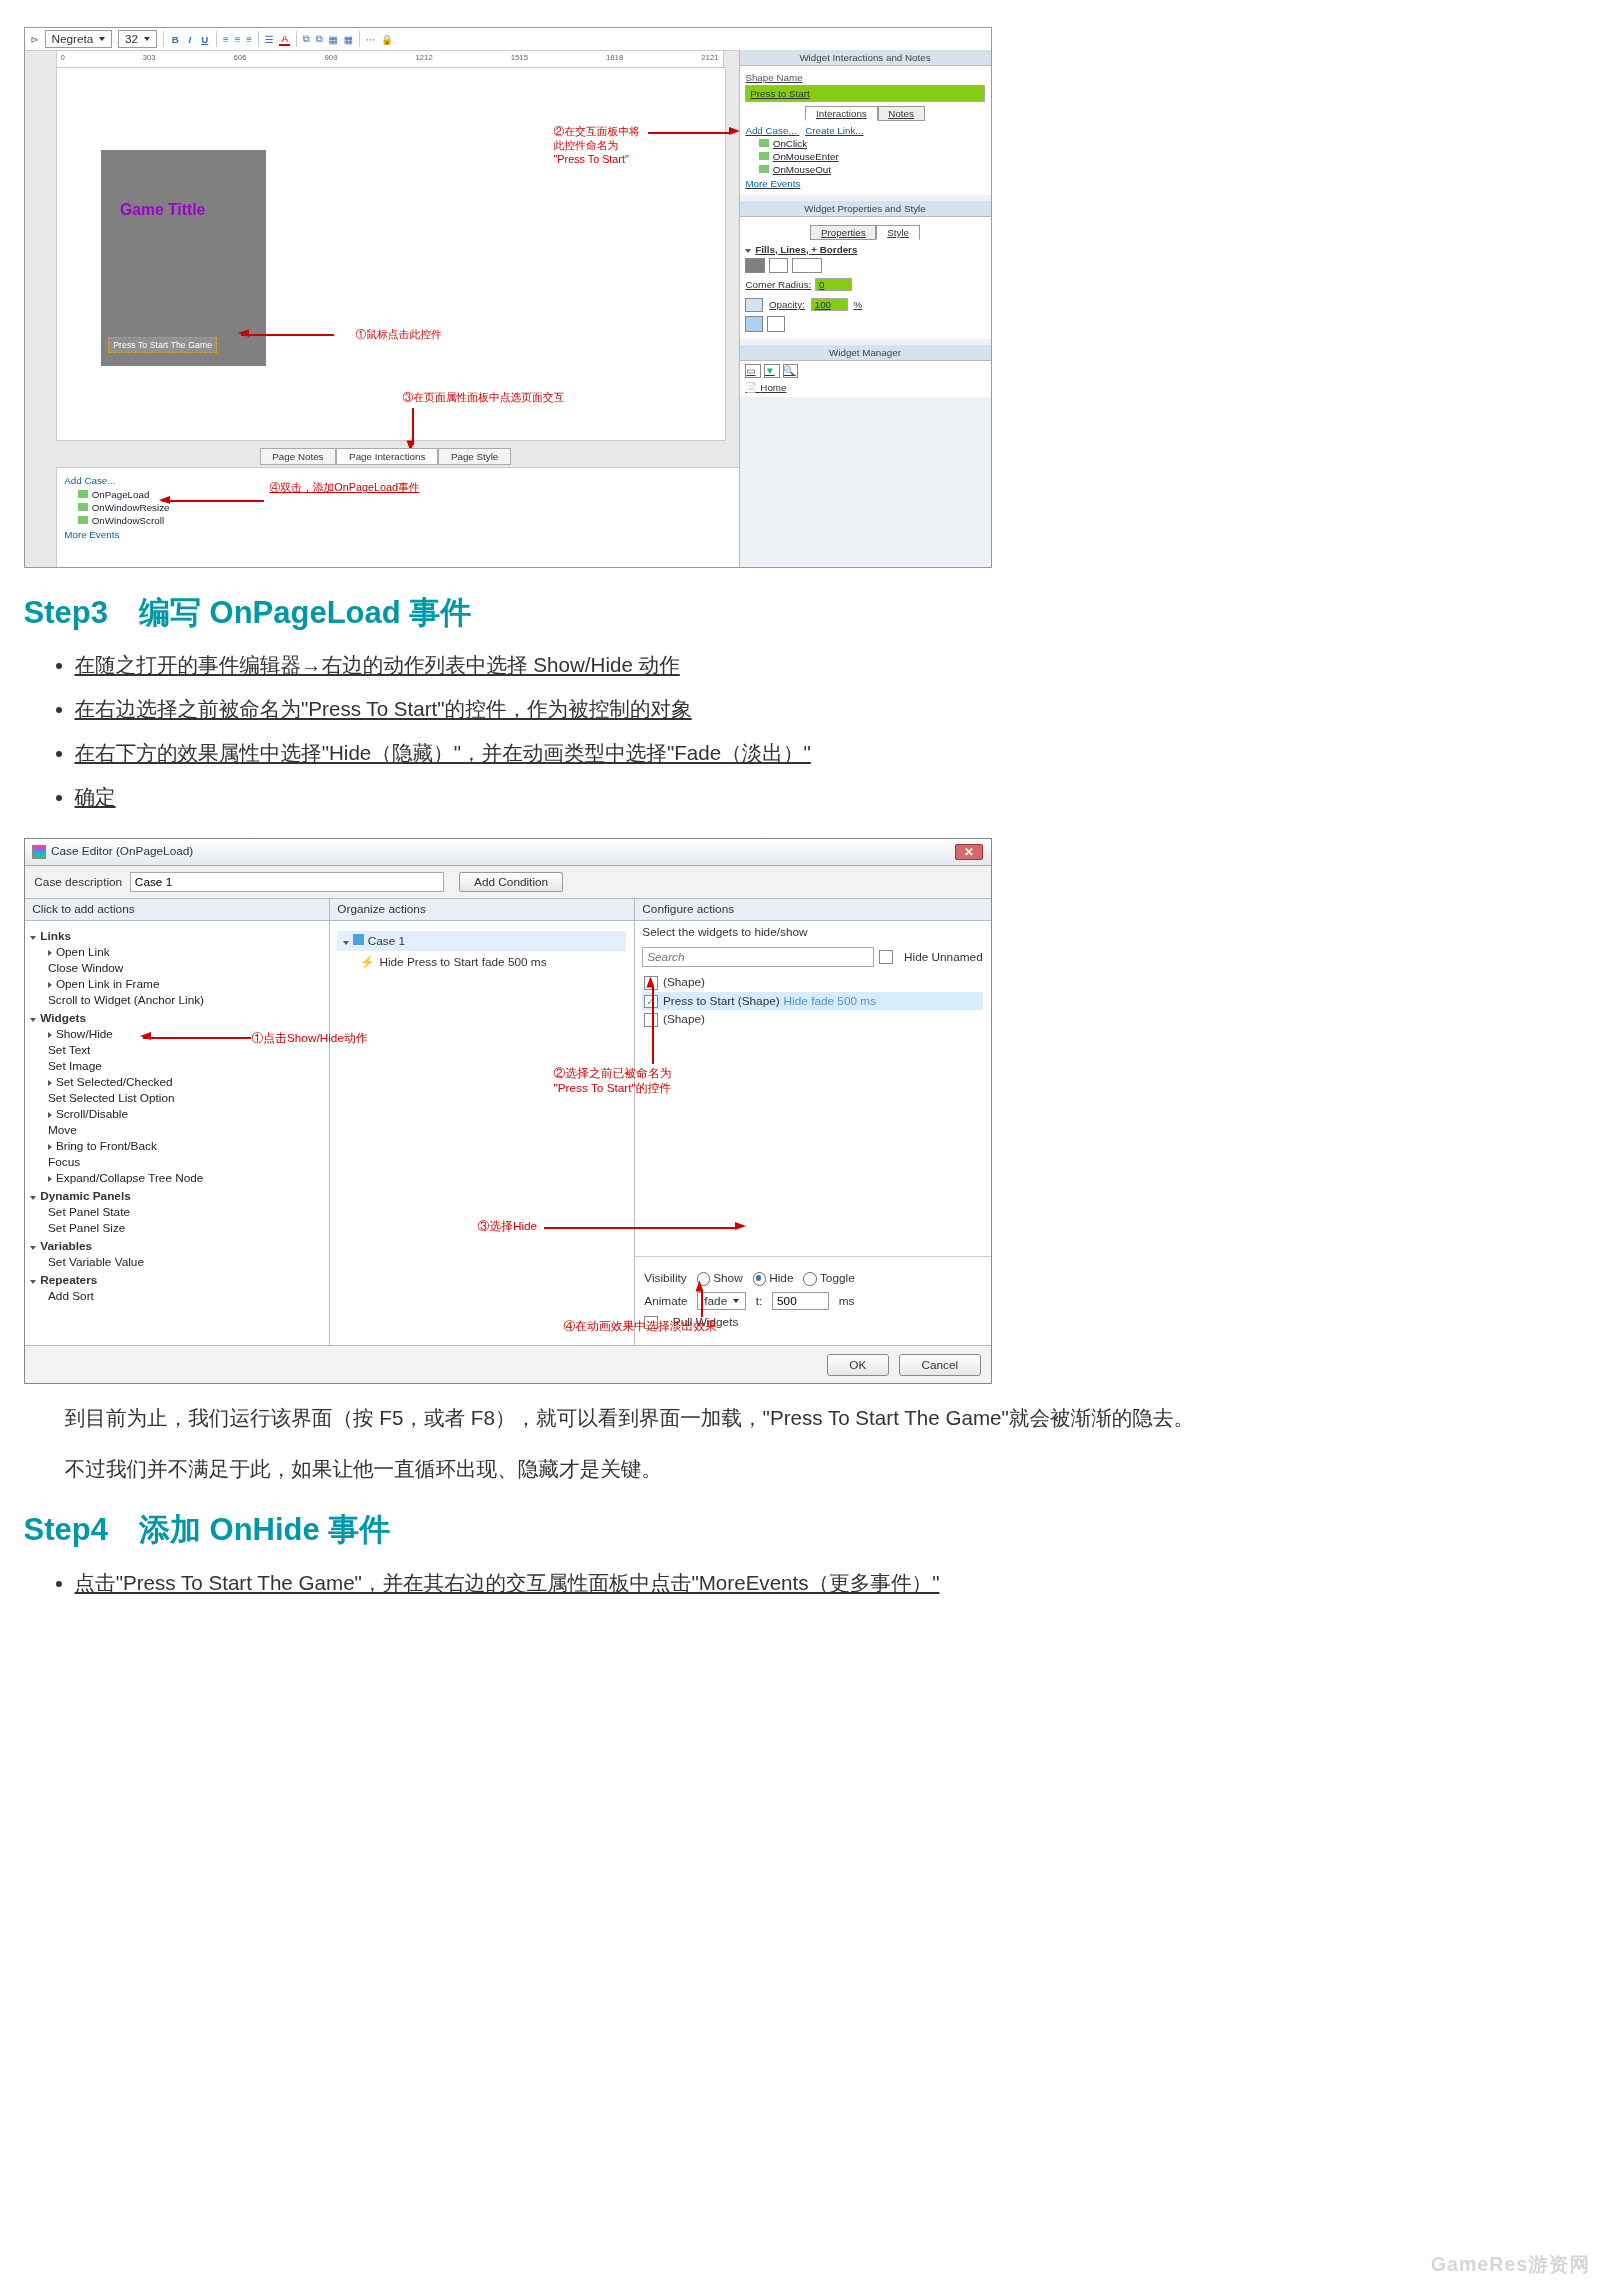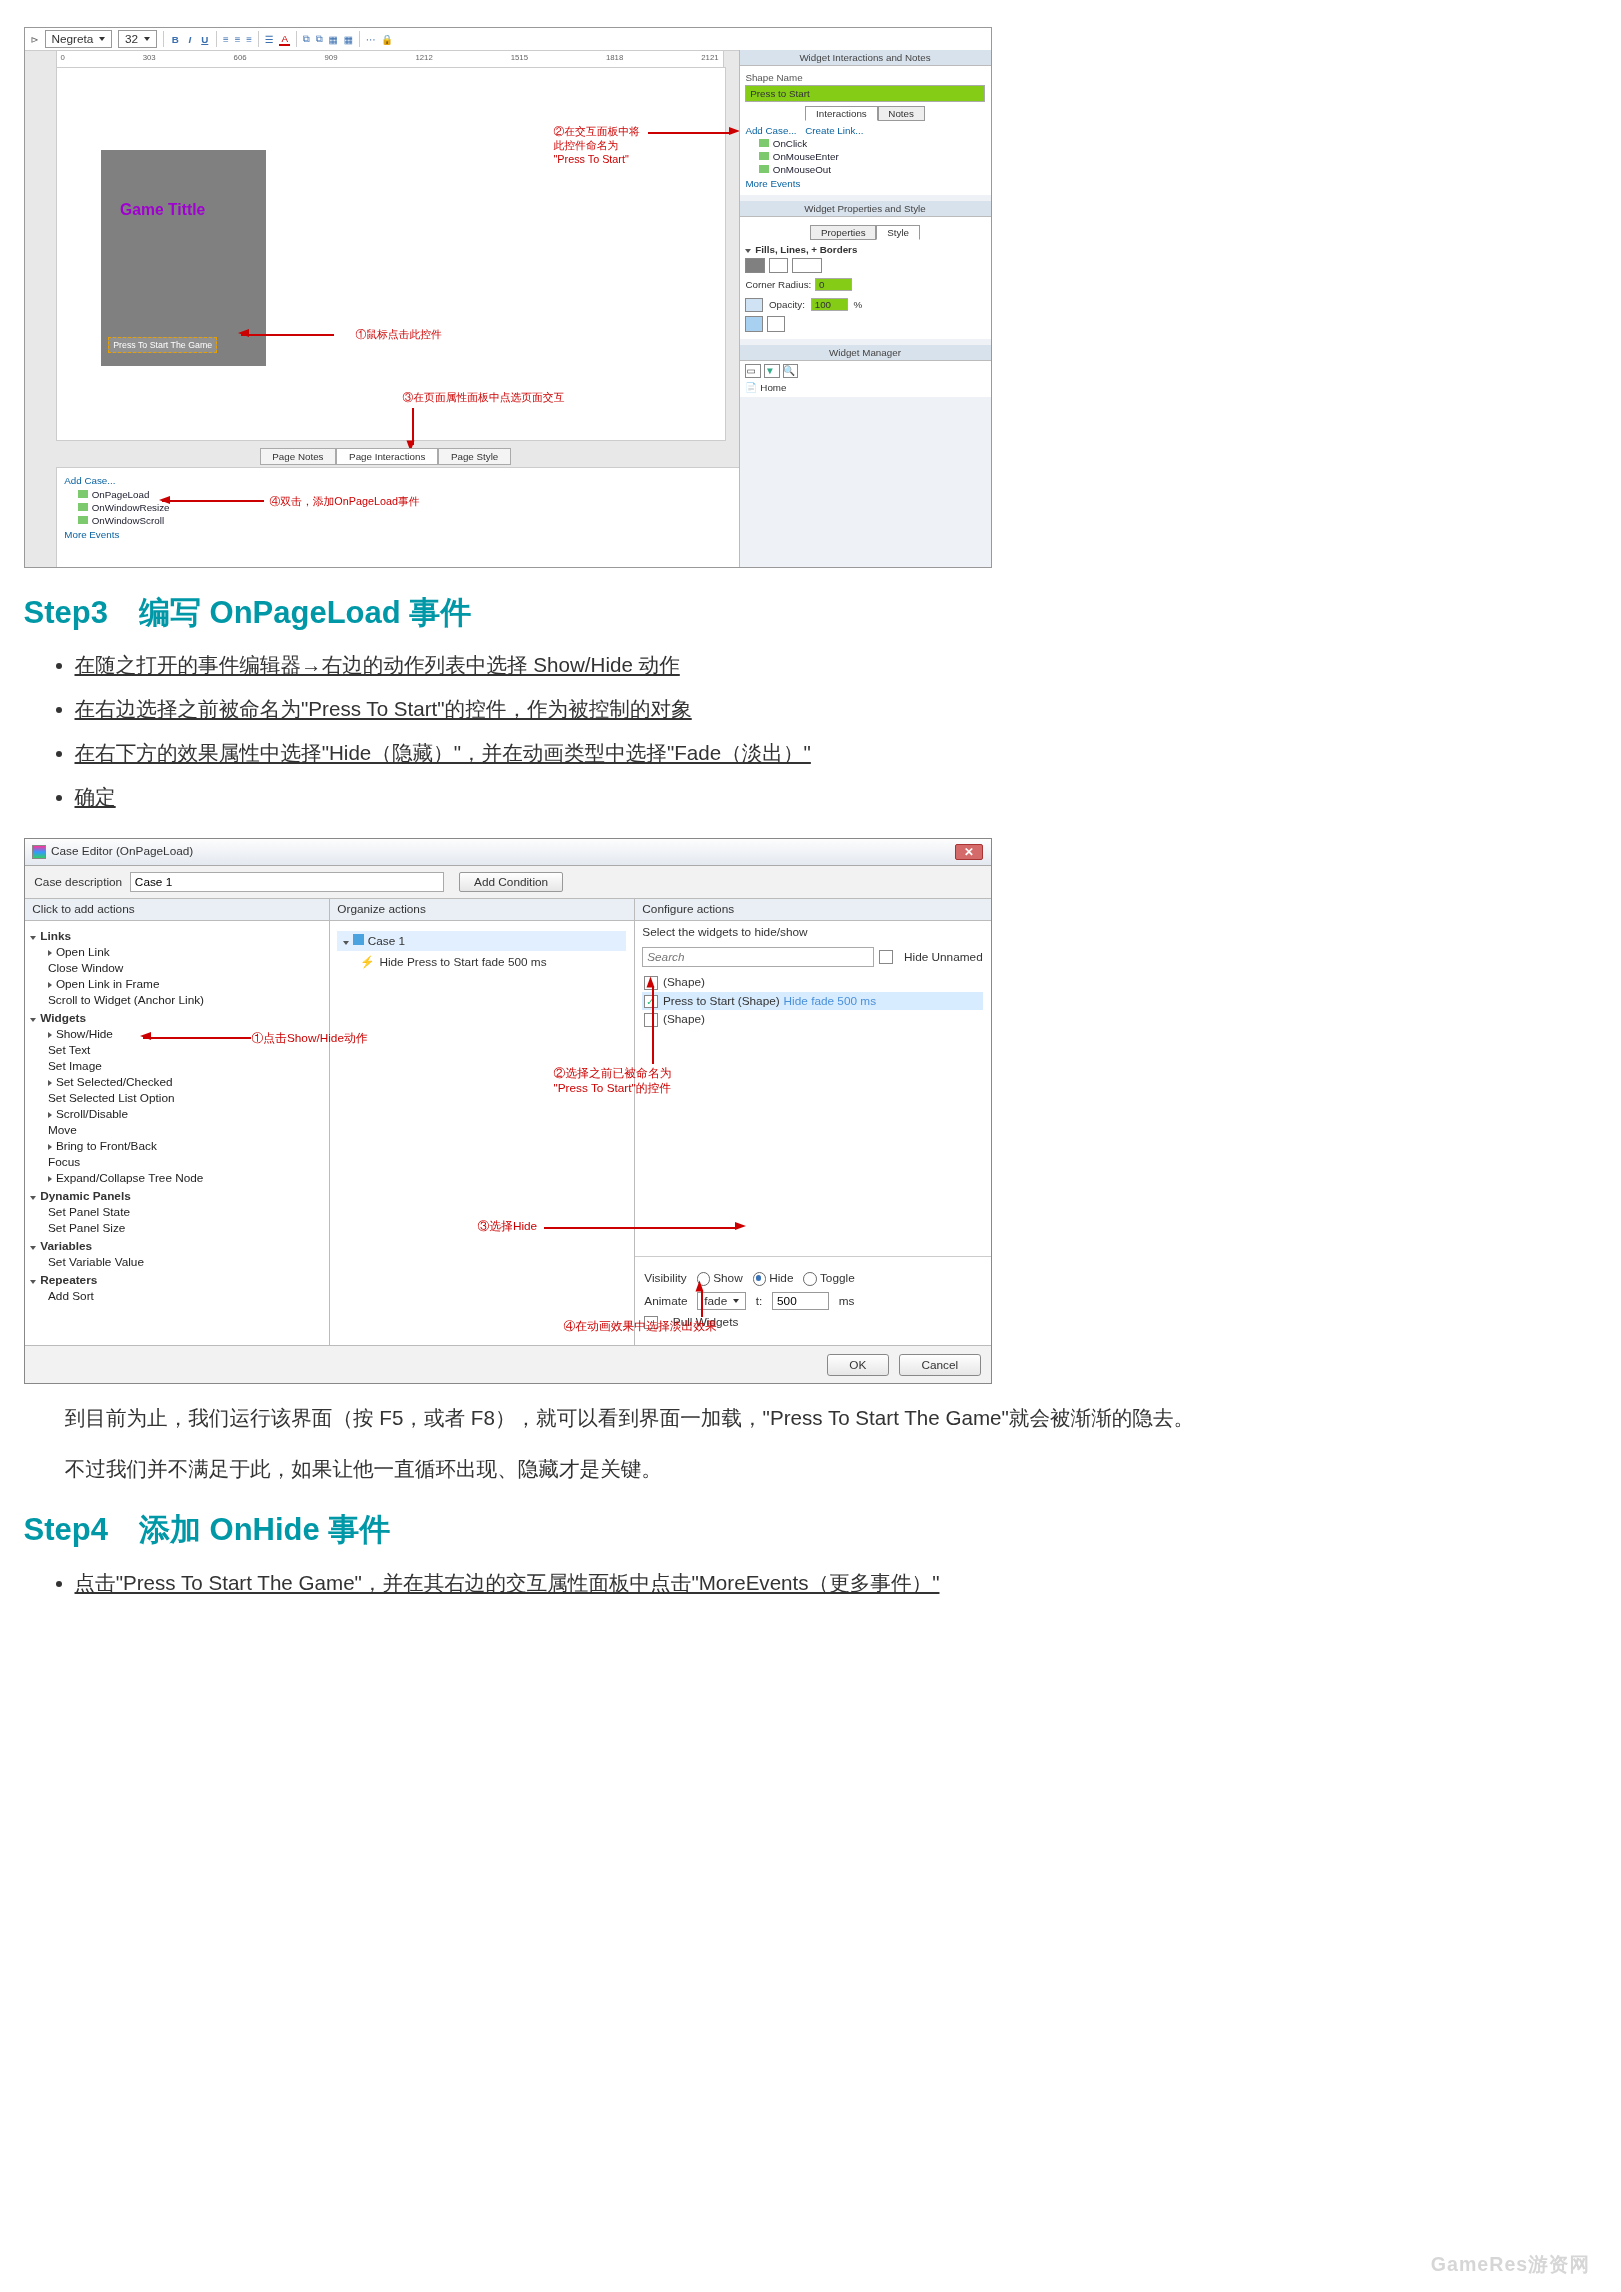--- a/index.html
+++ b/index.html
@@ -62,21 +62,21 @@
   .shot1 .home-tab .x { color:#888; margin-right:3.9px;}
   .shot1 .game-box { position:absolute; left:44px; top:82px; width:165px; height:216px; background:#808080;}
   .shot1 .game-title { color:#a000d0; font-weight:bold; font-size:15.7px; position:absolute; top:51px; left:19.6px;}
   .shot1 .press-start { position:absolute; bottom:13.7px; left:7.8px; font-size:8.8px; color:#fff; background:#909090; padding:2px 3.9px; border:1px dashed #e8a000;}
   .shot1 .anno { color:#cc0000; font-size:10.8px; position:absolute; white-space:nowrap;}
   .arrow-r { display:inline-block; width:0; height:0; border-top:4.9px solid transparent; border-bottom:4.9px solid transparent; border-right:11.8px solid #cc0000; vertical-align:middle; margin-left:5.9px;}
   .arrow-l { display:inline-block; width:0; height:0; border-top:4.9px solid transparent; border-bottom:4.9px solid transparent; border-left:11.8px solid #cc0000; vertical-align:middle; margin-right:5.9px;}
   .redline { position:absolute; background:#cc0000; height:2px;}
   .shot1 .right-col { position:absolute; right:0; top:21.6px; width:251px; bottom:0; background:#eef2f6; border-left:1px solid #bbb; }
   .rc-head { background:#d8e2ec; font-size:9.8px; text-align:center; padding:2px 0; border-bottom:1px solid #bbb; color:#444;}
-  .rc-body { background:#fff; padding:3.9px 5.9px; font-size:9.8px;}
+  .rc-body { background:#fff; padding:3.9px 5.9px; font-size:9.8px;text-decoration:underline;}
   .rc-lbl { color:#555; margin:2px 0;}
   .rc-fld { border:1px solid #aaa; padding:2px 3.9px; background:#84cc16; margin:2px 0; font-size:9.8px;}
   .rc-tabs { display:flex; justify-content:center; gap:0; margin:3.9px 0;}
   .rc-tab { border:1px solid #999; padding:1px 9.8px; font-size:9.8px; background:#eee;}
   .rc-tab.sel { background:#fff; border-bottom-color:#fff;}
   .rc-link { color:#0a63a2; font-size:9.8px; margin:2.9px 0; display:block;}
   .rc-ev { font-size:9.8px; color:#223; margin:2px 0 2px 13.7px;}
   .ev-ico { display:inline-block; width:9.8px; height:7.8px; background:#7dc96e; margin-right:3.9px;}
   .shot1 .bot-tabs { position:absolute; left:235px; top:420px; display:flex;}
   .bt { border:1px solid #aaa; background:#f4f4f4; font-size:9.8px; padding:2px 11.8px;}
@@ -208,21 +208,21 @@
     <div class="bt">Page Style</div>
   </div>
 
   <div class="bot-pane">
     <a class="rc-link">Add Case...</a>
     <div class="rc-ev"><span class="ev-ico"></span><span>OnPageLoad</span></div>
     <div class="rc-ev"><span class="ev-ico"></span><span>OnWindowResize</span></div>
     <div class="rc-ev"><span class="ev-ico"></span><span>OnWindowScroll</span></div>
     <a class="rc-link">More Events</a>
   </div>
-  <div class="anno" style="left:245px; top:467px;">④双击，添加OnPageLoad事件</div>
+  <div class="anno" style="left:245px; top:453px;text-decoration:underline;">④双击，添加OnPageLoad事件</div>
   <div class="redline" style="left:137px; top:472px; width:102px;"></div>
   <span style="position:absolute;left:129px;top:468px;" class="arrow-r"></span>
 
   <div class="right-col">
     <div class="rc-head">Widget Interactions and Notes</div>
     <div class="rc-body">
       <div class="rc-lbl">Shape Name</div>
       <div class="rc-fld">Press to Start</div>
       <div class="rc-tabs">
         <div class="rc-tab sel">Interactions</div>

